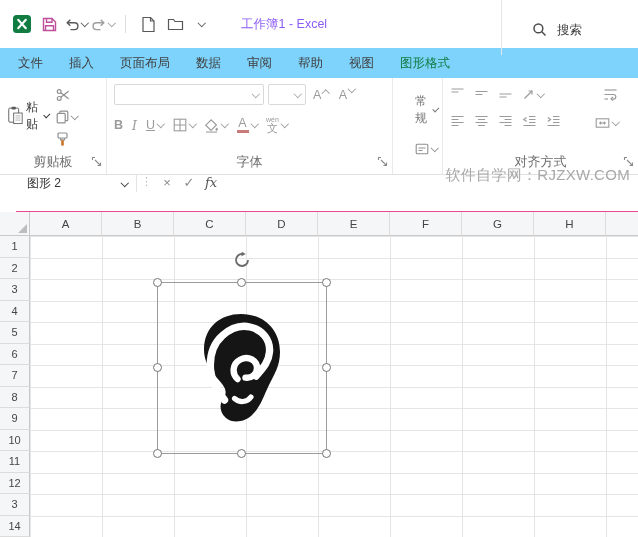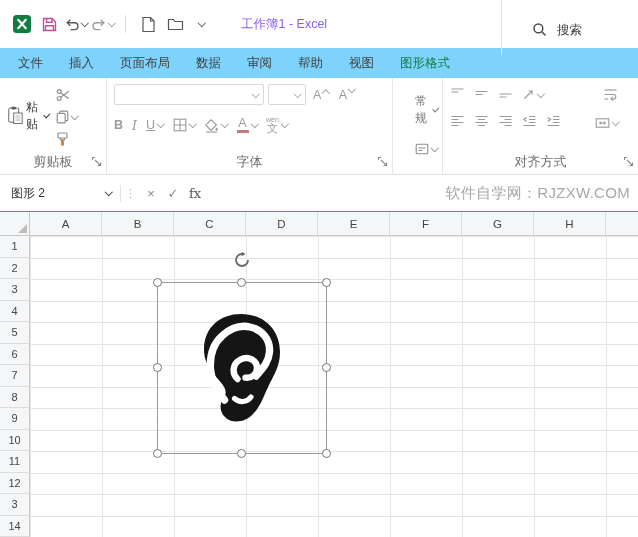--- a/index.html
+++ b/index.html
@@ -58,25 +58,25 @@
   .arow{display:flex;align-items:center;gap:9px;}
   .arow1{margin-top:3px;}
   .arow2{margin-top:13px;}
   .right-ic{margin-left:auto;margin-right:16px;}
 
   .g-num{flex:1;color:#8F8F8F;}
   .numv{display:flex;align-items:center;gap:5px;margin:9px 0 0 15px;font-size:12px;color:#787878;}
   .numbtn{display:flex;align-items:center;gap:3px;margin:16px 0 0 15px;}
 
   
-  .fbar{height:36px;border-bottom:6px solid #ec4899;display:flex;align-items:center;background:#fff;}
+  .fbar{height:36px;border-bottom:6px solid #ec4899;display:flex;align-items:flex-start;background:#fff;margin-left:16px;}
   .namebox{width:100px;display:flex;align-items:center;justify-content:space-between;padding:0 9px 0 11px;font-size:12px;color:#333;border-right:1px solid #E3E3E3;}
   .splitter{display:flex;align-items:center;color:#B5B5B5;padding:0 4px;font-size:11px;}
   .fbtn{display:flex;align-items:center;justify-content:center;width:22px;color:#8A8A8A;font-size:13px;}
-  .fbtn.fx{font-family:"DejaVu Serif","Liberation Serif",serif;color:#555;}
+  .fbtn.fx{font-style:italic;font-family:"DejaVu Serif","Liberation Serif",serif;color:#555;}
   .finput{flex:1;position:relative;border-left:1px solid #E3E3E3;background:#fff;}
   .watermark{position:absolute;right:8px;top:50%;transform:translateY(-50%);font-size:15px;color:var(--watermark-gray,#A8A8A8);letter-spacing:.3px;white-space:nowrap;}
 
   
   .grid{position:absolute;top:212px;left:0;width:638px;height:325px;background:#fff;}
   .corner{position:absolute;left:0;top:0;width:30px;height:24px;box-sizing:border-box;background:#F5F6F7;border-right:1px solid #C9C9C9;border-bottom:1px solid #C9C9C9;}
   .tri{position:absolute;right:2px;bottom:2px;width:0;height:0;border-left:9px solid transparent;border-bottom:9px solid #BDBDBD;}
   .colheads{position:absolute;left:30px;top:0;right:0;height:24px;display:flex;}
   .ch{width:72px;box-sizing:border-box;background:#F5F6F7;border-right:1px solid #DCDCDC;border-bottom:1px solid #C9C9C9;display:flex;align-items:center;justify-content:center;font-size:11.5px;color:#454545;}
   .ch.fill{flex:1;border-right:none;}

